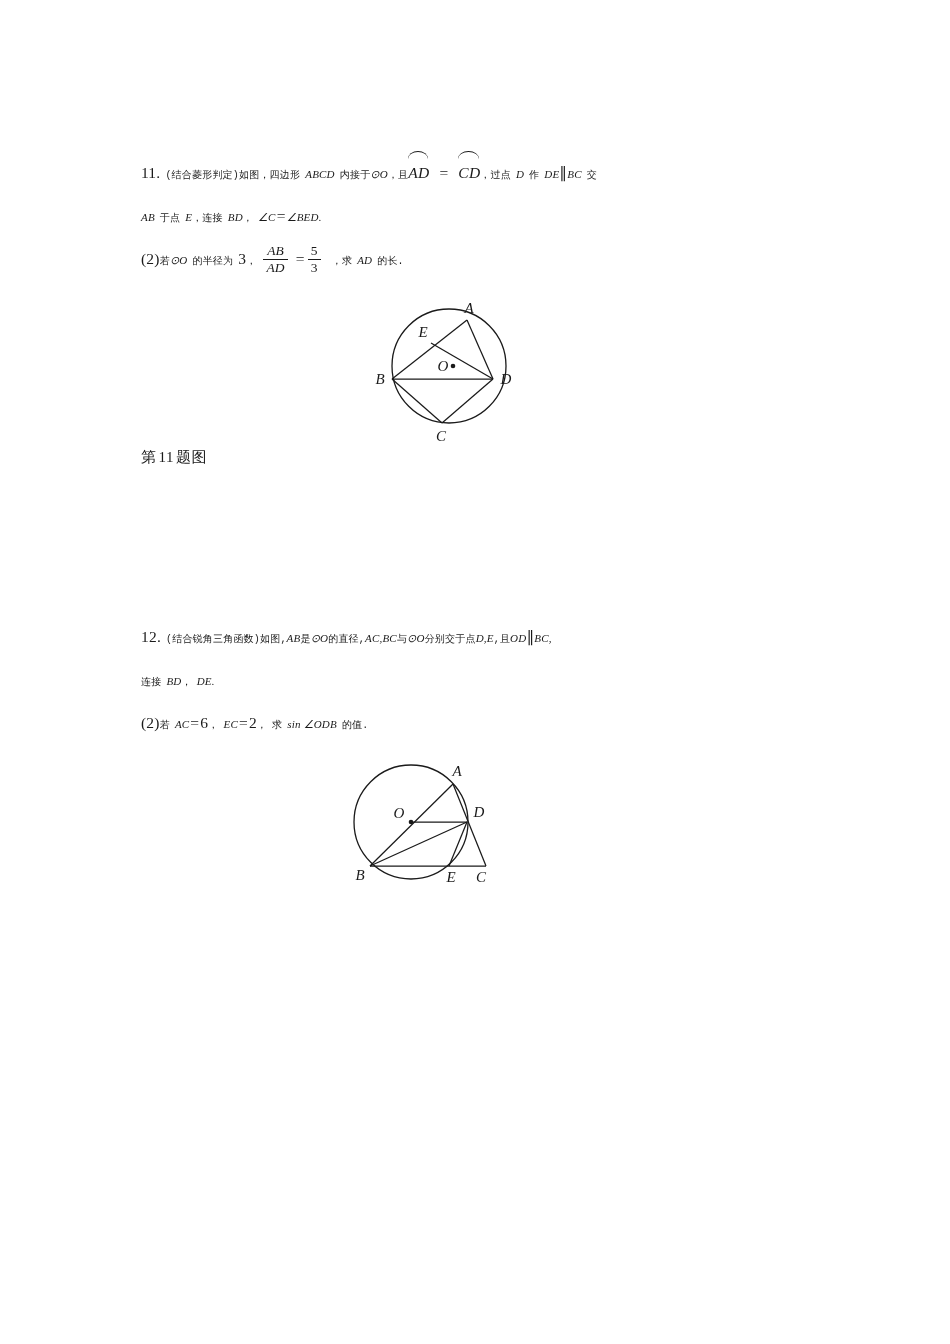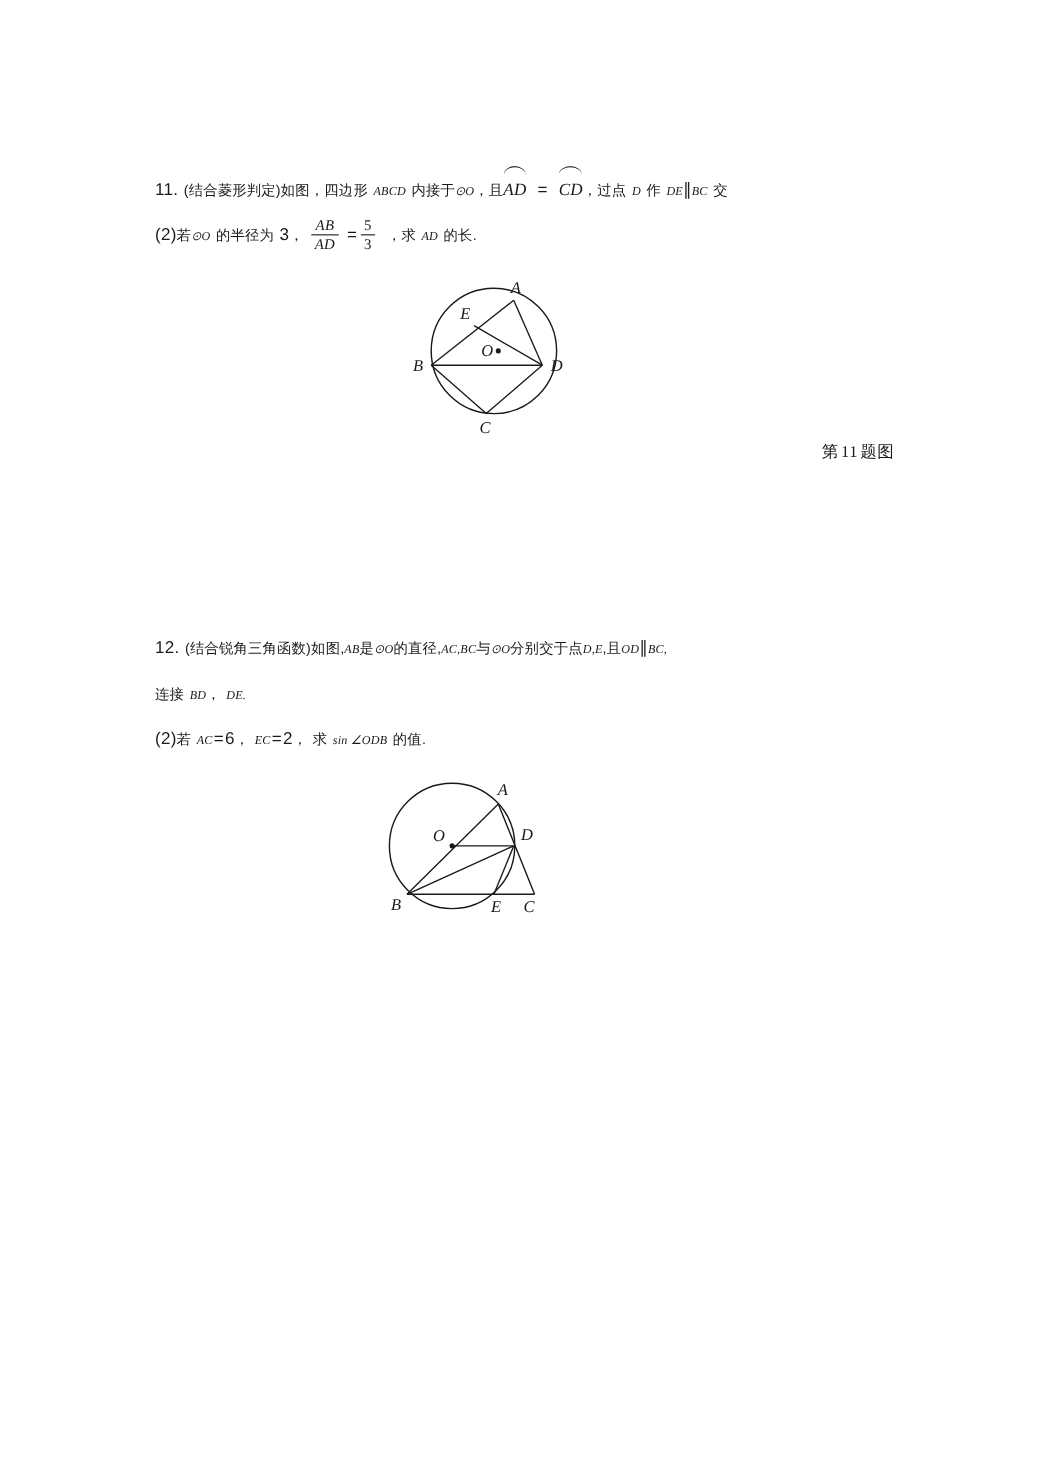--- a/index.html
+++ b/index.html
@@ -30,23 +30,23 @@
   }
 
   
   .qblock { margin: 0 0 0 0; }
   .line {
     font-size: 15.5px;
     line-height: 40px;
     white-space: nowrap;
     letter-spacing: 0.2px;
   }
-  .han { font-family: Liberation Sans, sans-serif; font-size: 13px; margin-top: 20px; }
+  .han { font-family: Liberation Mono, monospace; font-size: 10px; margin-top: 20px; }
   .mi { font-style: italic; font-family: "Liberation Serif", serif; font-size: 11px; }
-  .mn { font-style: normal; font-family: Liberation Sans, sans-serif; font-size: 15.5px; }
+  .mn { font-style: normal; font-family: Liberation Serif, serif; font-size: 15.5px; }
   .op { font-style: normal; padding: 0 1px; }
   .sp { display: inline-block; width: 5px; }
   .spw { display: inline-block; width: 9px; }
 
   
   .arc {
     position: relative;
     display: inline-block;
     font-style: italic;
     padding-top: 3px;
@@ -77,21 +77,21 @@
   .frac .den { display: block; padding: 0 3px; font-style: italic; }
   .frac.plain .num, .frac.plain .den { font-style: normal; }
 
   
   .figure-wrap {
     position: relative;
     width: 672px;
   }
   .figure-canvas { display: block; margin: 0 auto; }
   .fig-caption {
-    text-align: right;
+    text-align: left;
     font-size: 15px;
     font-family: "DejaVu Sans", "Liberation Sans", sans-serif;
     margin-top: 2px;
     letter-spacing: 0.5px;
   }
   .fig-caption .capnum {
     font-family: "Liberation Serif", serif;
     padding: 0 2px;
   }
 
@@ -108,20 +108,23 @@
 
 <div class="page">
   <div class="content">
 
     <div class="qblock">
 
       <div class="line">
         <span class="mn">11.</span><span class="sp"></span><span class="han">(结合菱形判定)</span><span class="han">如图，四边形</span><span class="sp"></span><span class="mi">ABCD</span><span class="sp"></span><span class="han">内接于</span><span class="mi">⊙O</span><span class="han">，且</span><span class="arc">AD</span><span class="spw"></span><span class="op mn">=</span><span class="spw"></span><span class="arc">CD</span><span class="han">，过点</span><span class="sp"></span><span class="mi">D</span><span class="sp"></span><span class="han">作</span><span class="sp"></span><span class="mi">DE</span><span class="mn">∥</span><span class="mi">BC</span><span class="sp"></span><span class="han">交</span>
       </div>
 
+      <div class="line">
+        <span class="mi">AB</span><span class="sp"></span><span class="han">于点</span><span class="sp"></span><span class="mi">E</span><span class="han">，连接</span><span class="sp"></span><span class="mi">BD</span><span class="han">，</span><span class="sp"></span><span class="mi">∠C</span><span class="op mn">=</span><span class="mi">∠BED.</span>
+      </div>
 
 
       <div class="line">
         <span class="mn">(2)</span><span class="han">若</span><span class="mi">⊙O</span><span class="sp"></span><span class="han">的半径为</span><span class="sp"></span><span class="mn">3</span><span class="han">，</span><span class="sp"></span><span class="frac"><span class="num">AB</span><span class="den">AD</span></span><span class="sp"></span><span class="op mn">=</span><span class="frac plain"><span class="num">5</span><span class="den">3</span></span><span class="spw"></span><span class="han">，</span><span class="han">求</span><span class="sp"></span><span class="mi">AD</span><span class="sp"></span><span class="han">的长.</span>
       </div>
 
       <div class="figure-wrap" style="margin-top:14px;">
         <svg class="figure-canvas" width="210" height="150" viewBox="0 0 210 150" style="margin-left:208px;">
 
           <circle cx="100" cy="70" r="57" fill="none" stroke="#1a1a1a" stroke-width="1.3"></circle>

